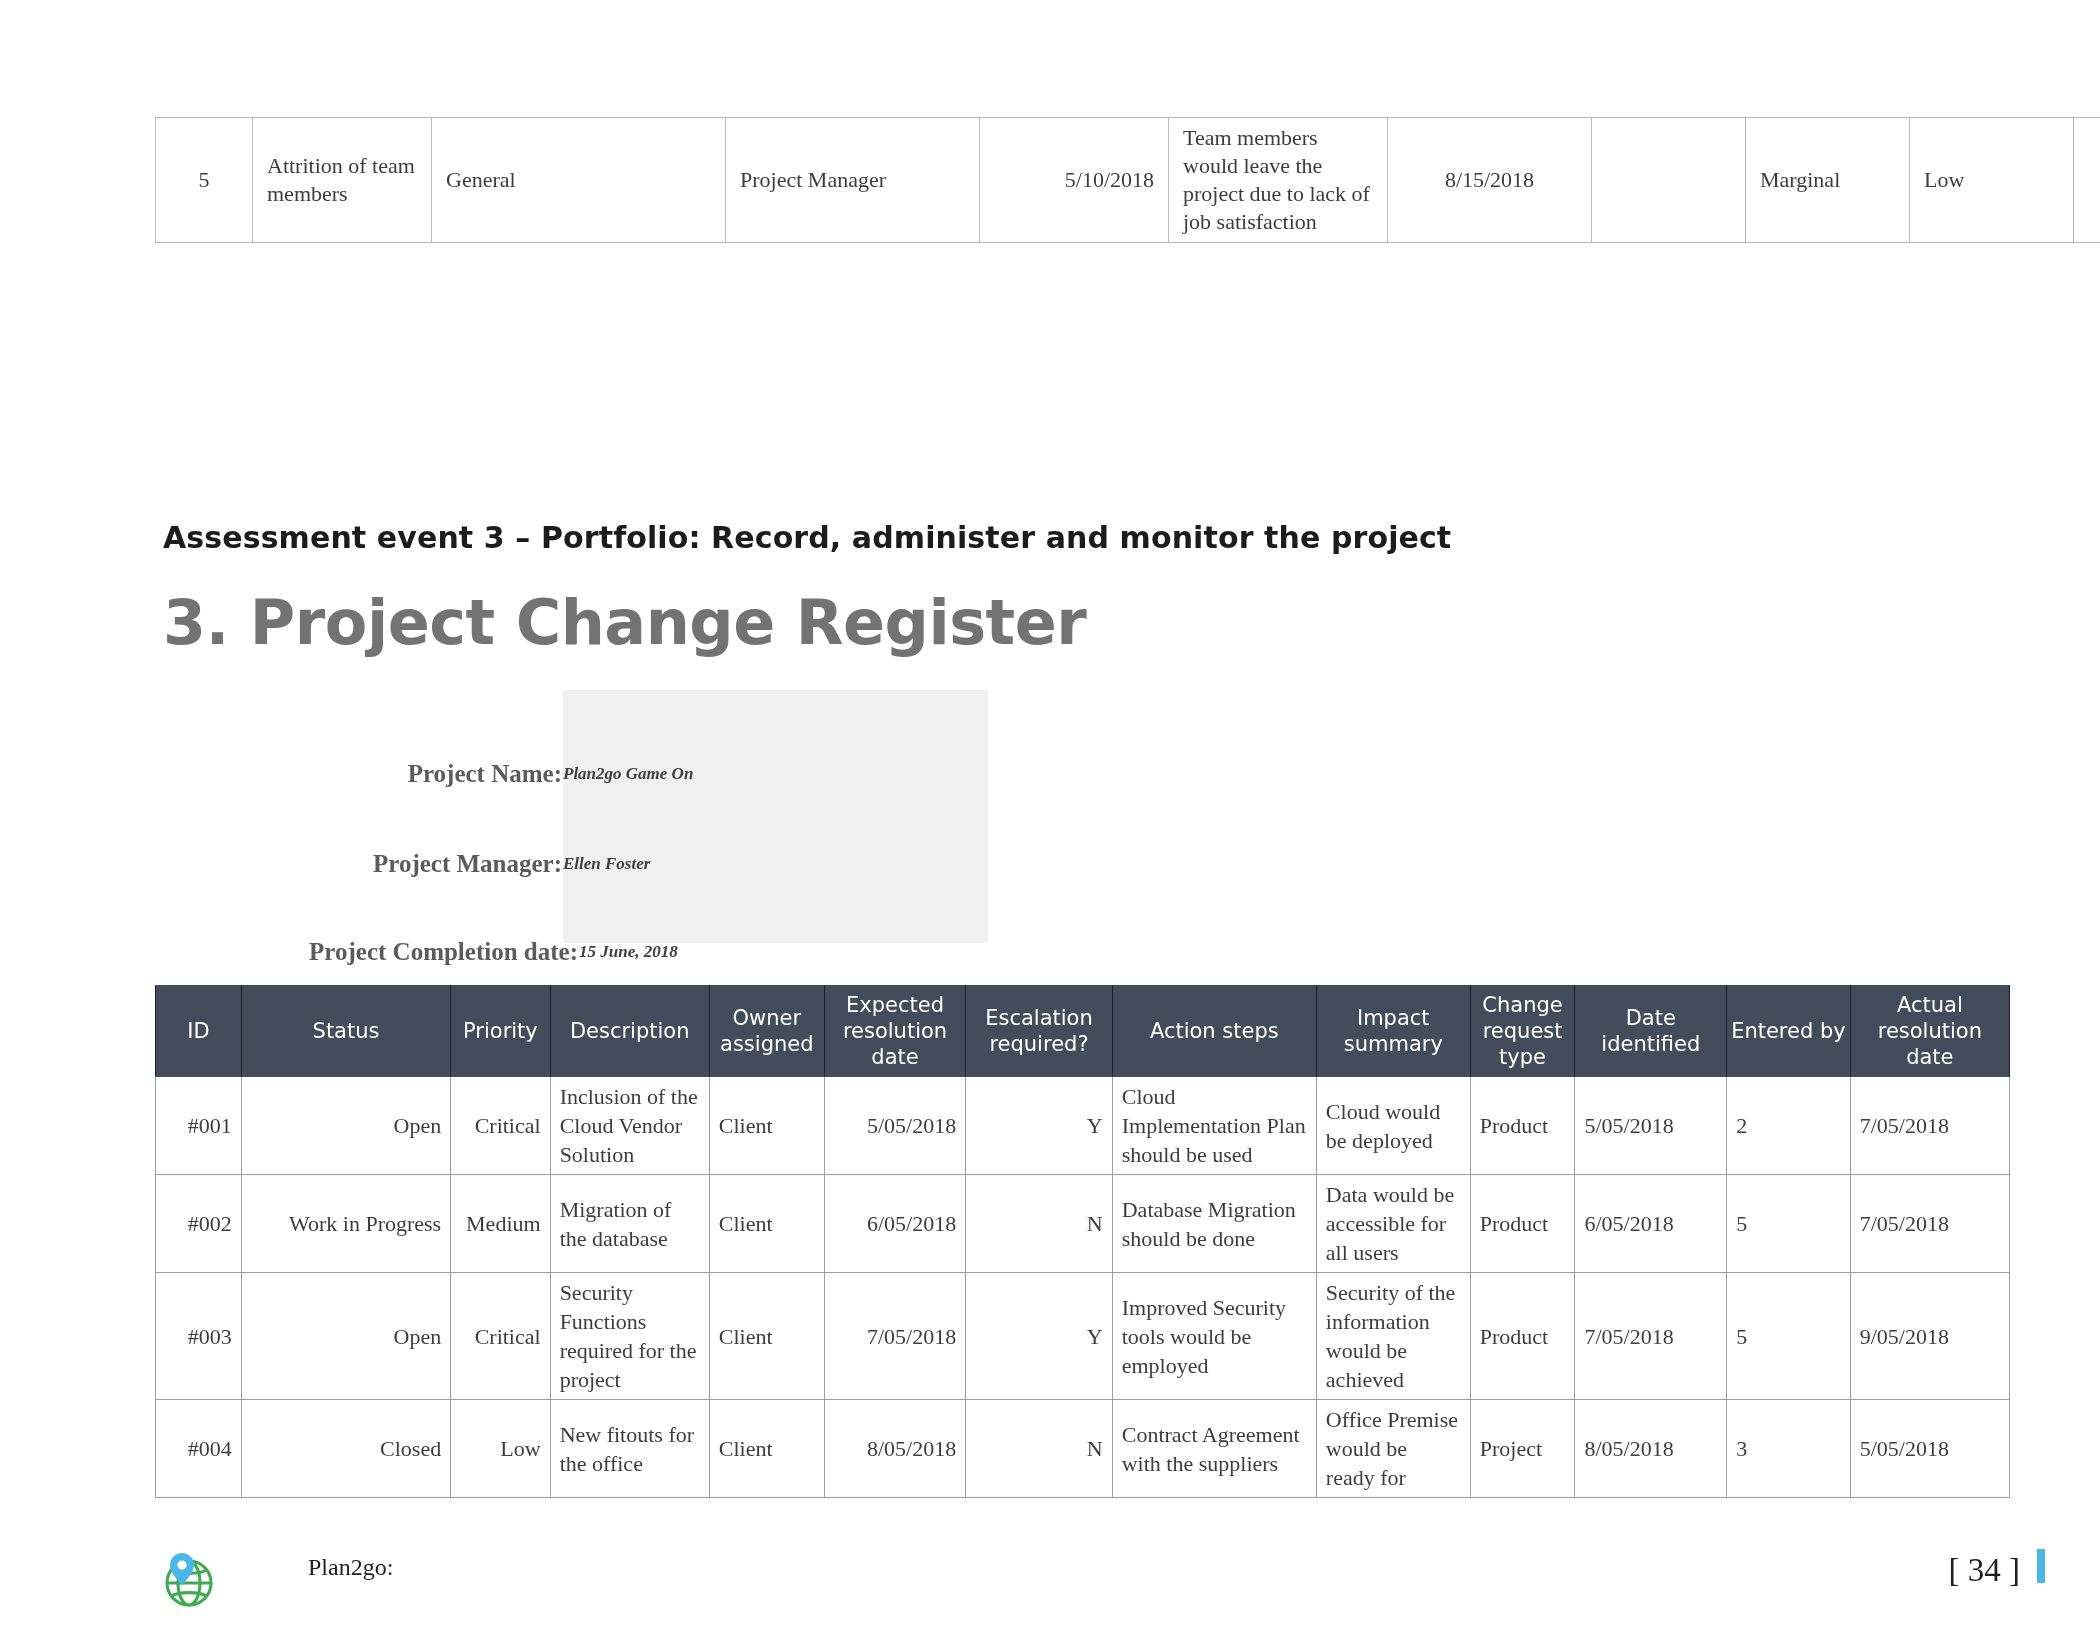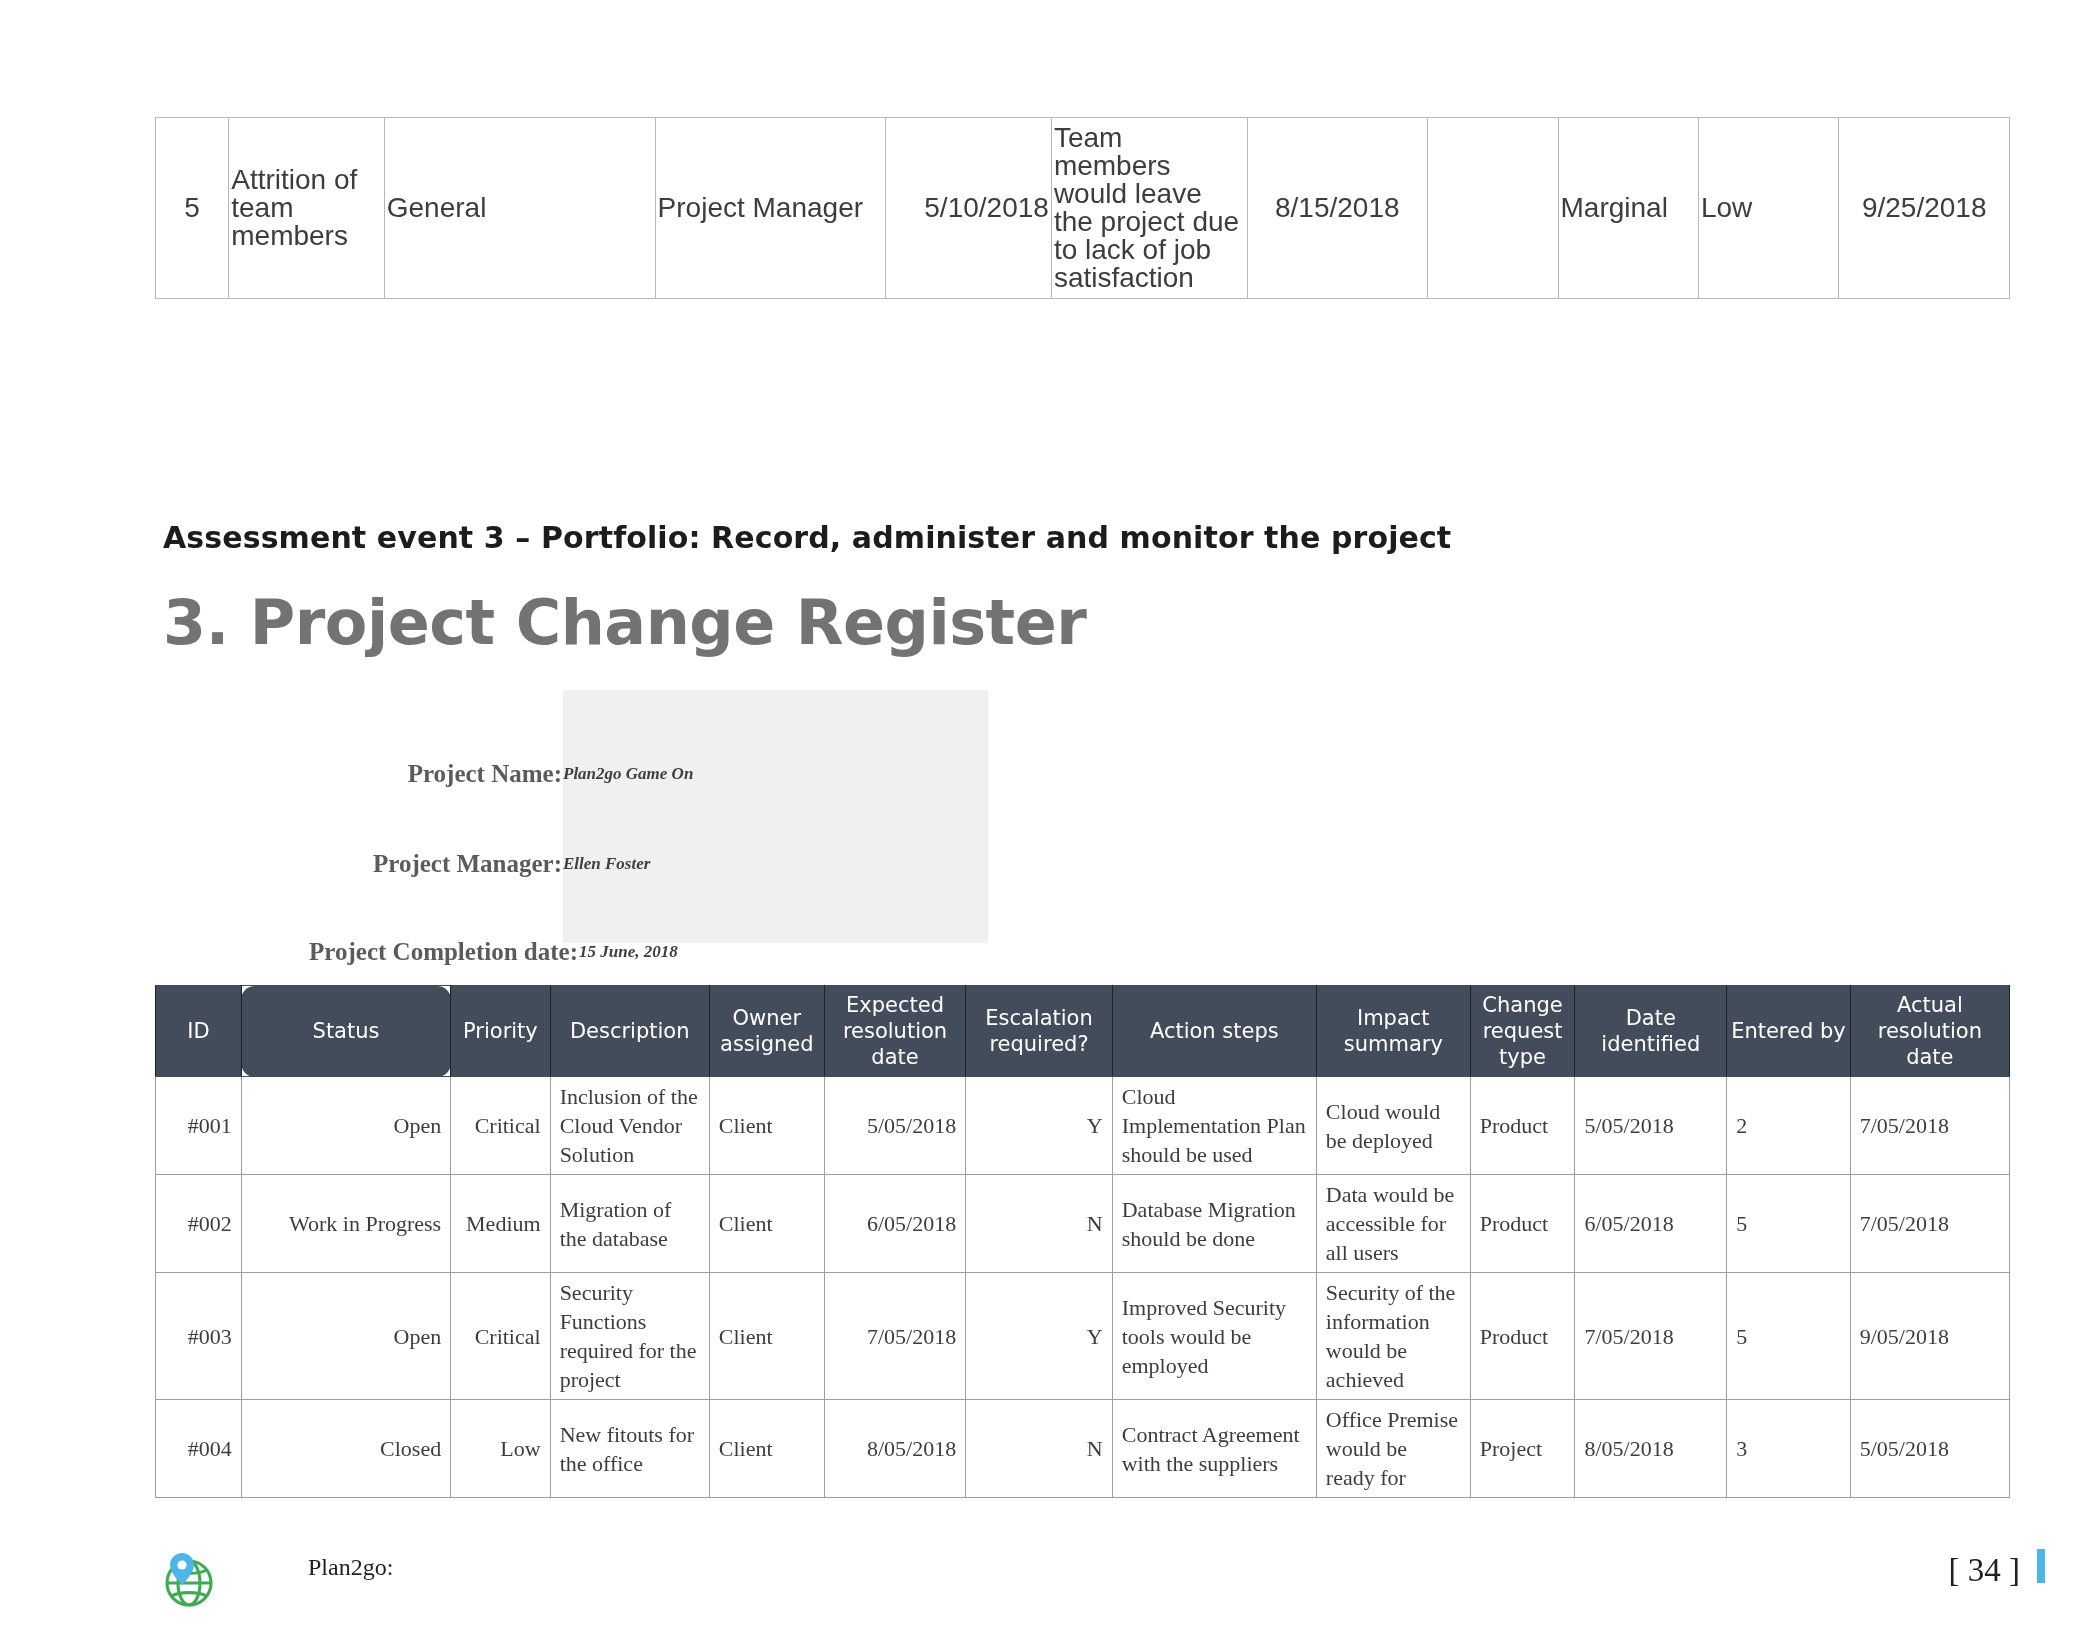--- a/index.html
+++ b/index.html
@@ -23,25 +23,25 @@
     top: 117px;
     width: 1855px;
   }
   table.risk {
     border-collapse: collapse;
     width: 100%;
     table-layout: fixed;
   }
   table.risk td {
     border: 1px solid #b8b8b8;
-    font-family: Liberation Sans, sans-serif;
-    font-size: 28px;
+    font-family: Liberation Serif, serif;
+    font-size: 22px;
     line-height: 28px;
     color: #3d3d3d;
-    padding: 6px 2px;
+    padding: 6px 14px;
     vertical-align: middle;
   }
   .r-c0 { width: 68px;  text-align: center; }
   .r-c1 { width: 150px; }
   .r-c2 { width: 265px; }
   .r-c3 { width: 225px; }
   .r-c4 { width: 160px; text-align: right; padding-right: 14px;}
   .r-c5 { width: 190px; }
   .r-c6 { width: 175px; text-align: center; }
   .r-c7 { width: 125px; }
@@ -146,21 +146,21 @@
     font-size: 22px;
     line-height: 29px;
     color: #3d3d3d;
     padding: 5px 9px;
     vertical-align: middle;
   }
   td.ctr  { text-align: right; }
   td.top  { vertical-align: top; }
 
   .c-id    { width: 82px;  }
-  .c-stat  { width: 200px; border-radius: 14px; }
+  .c-stat  { width: 200px; }
   .c-prio  { width: 95px;  }
   .c-desc  { width: 152px; }
   .c-owner { width: 110px; }
   .c-exp   { width: 135px; }
   .c-esc   { width: 140px; }
   .c-act   { width: 195px; }
   .c-imp   { width: 147px; }
   .c-crt   { width: 100px; }
   .c-did   { width: 145px; }
   .c-ent   { width: 118px; }

